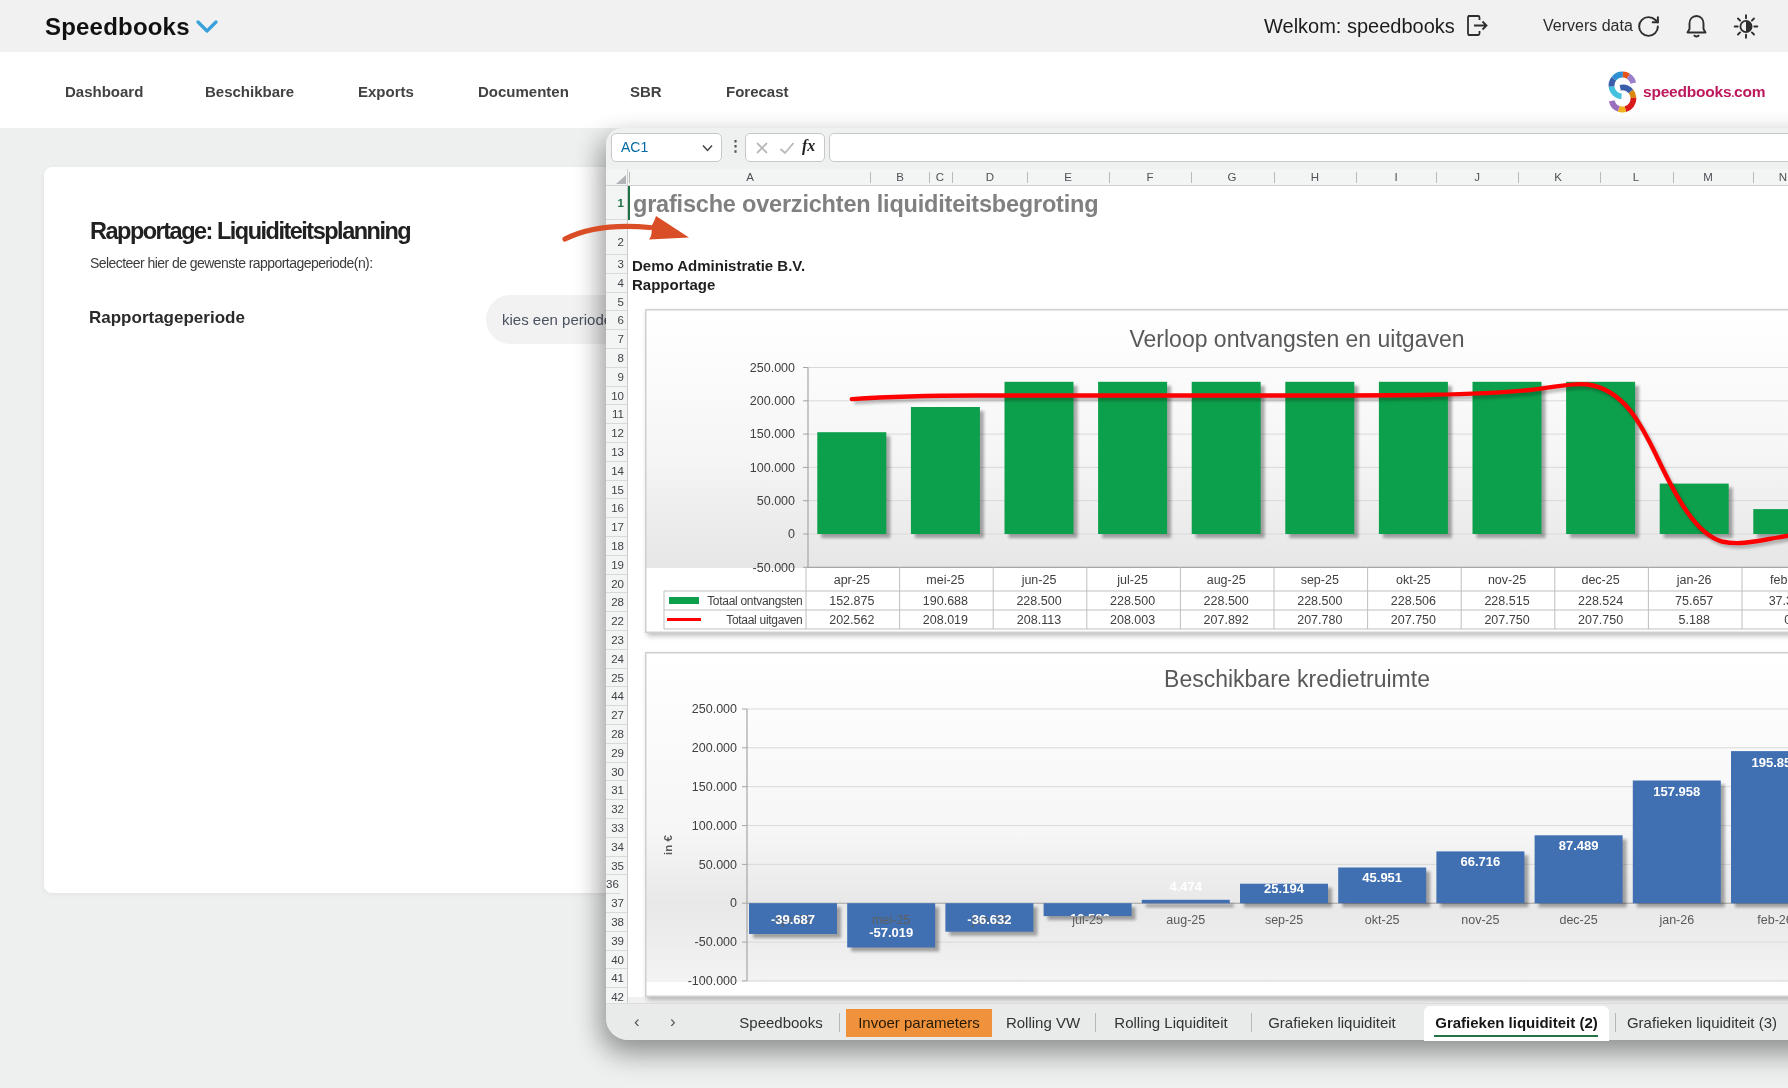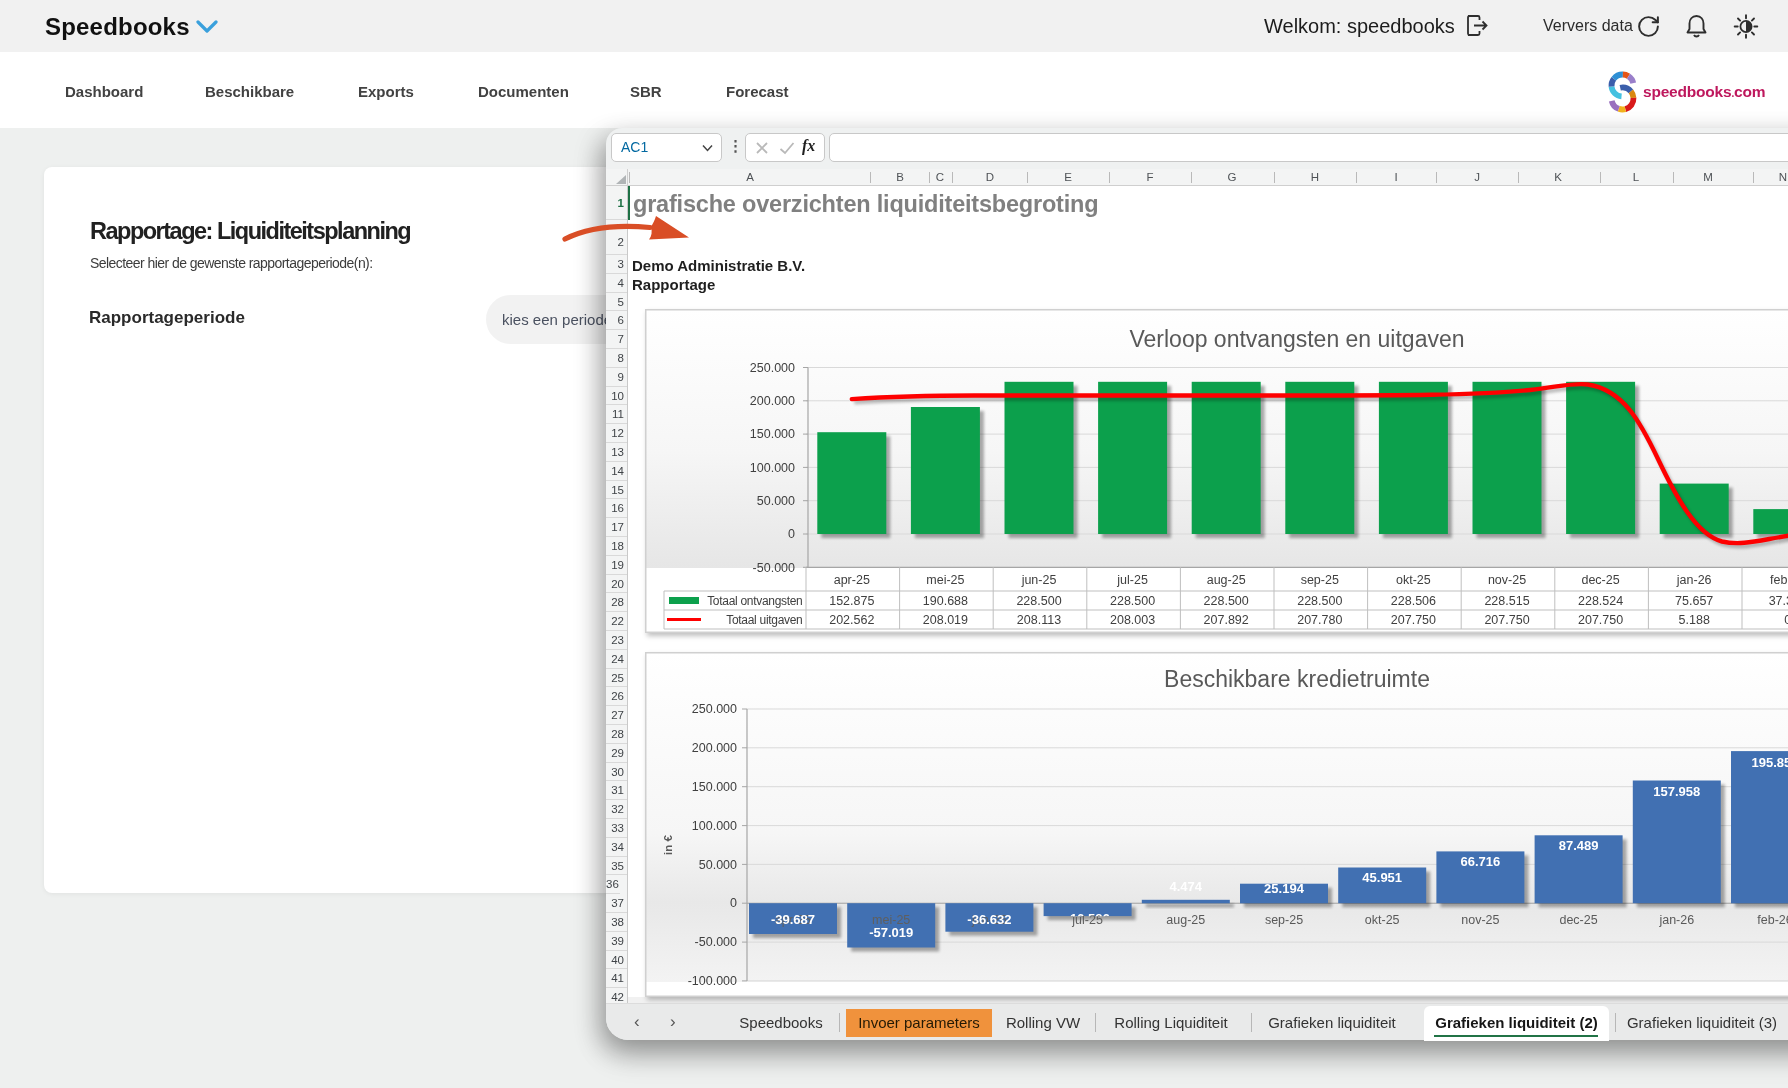--- a/index.html
+++ b/index.html
@@ -168,21 +168,21 @@
 <div style="position:absolute;left:0;top:313.4px;width:22px;height:18.8px;border-bottom:1px solid #d9d9d9;line-height:18.8px;text-align:right;padding-right:4px;box-sizing:border-box;">16</div>
 <div style="position:absolute;left:0;top:332.2px;width:22px;height:18.8px;border-bottom:1px solid #d9d9d9;line-height:18.8px;text-align:right;padding-right:4px;box-sizing:border-box;">17</div>
 <div style="position:absolute;left:0;top:351.0px;width:22px;height:18.8px;border-bottom:1px solid #d9d9d9;line-height:18.8px;text-align:right;padding-right:4px;box-sizing:border-box;">18</div>
 <div style="position:absolute;left:0;top:369.8px;width:22px;height:18.8px;border-bottom:1px solid #d9d9d9;line-height:18.8px;text-align:right;padding-right:4px;box-sizing:border-box;">19</div>
 <div style="position:absolute;left:0;top:388.6px;width:22px;height:18.8px;border-bottom:1px solid #d9d9d9;line-height:18.8px;text-align:right;padding-right:4px;box-sizing:border-box;">20</div>
 <div style="position:absolute;left:0;top:407.4px;width:22px;height:18.8px;border-bottom:1px solid #d9d9d9;line-height:18.8px;text-align:right;padding-right:4px;box-sizing:border-box;">28</div>
 <div style="position:absolute;left:0;top:426.2px;width:22px;height:18.8px;border-bottom:1px solid #d9d9d9;line-height:18.8px;text-align:right;padding-right:4px;box-sizing:border-box;">22</div>
 <div style="position:absolute;left:0;top:445.0px;width:22px;height:18.8px;border-bottom:1px solid #d9d9d9;line-height:18.8px;text-align:right;padding-right:4px;box-sizing:border-box;">23</div>
 <div style="position:absolute;left:0;top:463.8px;width:22px;height:18.8px;border-bottom:1px solid #d9d9d9;line-height:18.8px;text-align:right;padding-right:4px;box-sizing:border-box;">24</div>
 <div style="position:absolute;left:0;top:482.6px;width:22px;height:18.8px;border-bottom:1px solid #d9d9d9;line-height:18.8px;text-align:right;padding-right:4px;box-sizing:border-box;">25</div>
-<div style="position:absolute;left:0;top:501.4px;width:22px;height:18.8px;border-bottom:1px solid #d9d9d9;line-height:18.8px;text-align:right;padding-right:4px;box-sizing:border-box;">26</div>
+<div style="position:absolute;left:0;top:501.4px;width:22px;height:18.8px;border-bottom:1px solid #d9d9d9;line-height:18.8px;text-align:right;padding-right:4px;box-sizing:border-box;">44</div>
 <div style="position:absolute;left:0;top:520.2px;width:22px;height:18.8px;border-bottom:1px solid #d9d9d9;line-height:18.8px;text-align:right;padding-right:4px;box-sizing:border-box;">27</div>
 <div style="position:absolute;left:0;top:539.0px;width:22px;height:18.8px;border-bottom:1px solid #d9d9d9;line-height:18.8px;text-align:right;padding-right:4px;box-sizing:border-box;">28</div>
 <div style="position:absolute;left:0;top:557.8px;width:22px;height:18.8px;border-bottom:1px solid #d9d9d9;line-height:18.8px;text-align:right;padding-right:4px;box-sizing:border-box;">29</div>
 <div style="position:absolute;left:0;top:576.6px;width:22px;height:18.8px;border-bottom:1px solid #d9d9d9;line-height:18.8px;text-align:right;padding-right:4px;box-sizing:border-box;">30</div>
 <div style="position:absolute;left:0;top:595.4px;width:22px;height:18.8px;border-bottom:1px solid #d9d9d9;line-height:18.8px;text-align:right;padding-right:4px;box-sizing:border-box;">31</div>
 <div style="position:absolute;left:0;top:614.2px;width:22px;height:18.8px;border-bottom:1px solid #d9d9d9;line-height:18.8px;text-align:right;padding-right:4px;box-sizing:border-box;">32</div>
 <div style="position:absolute;left:0;top:633.0px;width:22px;height:18.8px;border-bottom:1px solid #d9d9d9;line-height:18.8px;text-align:right;padding-right:4px;box-sizing:border-box;">33</div>
 <div style="position:absolute;left:0;top:651.8px;width:22px;height:18.8px;border-bottom:1px solid #d9d9d9;line-height:18.8px;text-align:right;padding-right:4px;box-sizing:border-box;">34</div>
 <div style="position:absolute;left:0;top:670.6px;width:22px;height:18.8px;border-bottom:1px solid #d9d9d9;line-height:18.8px;text-align:right;padding-right:4px;box-sizing:border-box;">35</div>
 <div style="position:absolute;left:0;top:689.4px;width:14px;height:18.8px;border-bottom:1px solid #d9d9d9;line-height:18.8px;text-align:right;padding-right:4px;box-sizing:border-box;">36</div>

